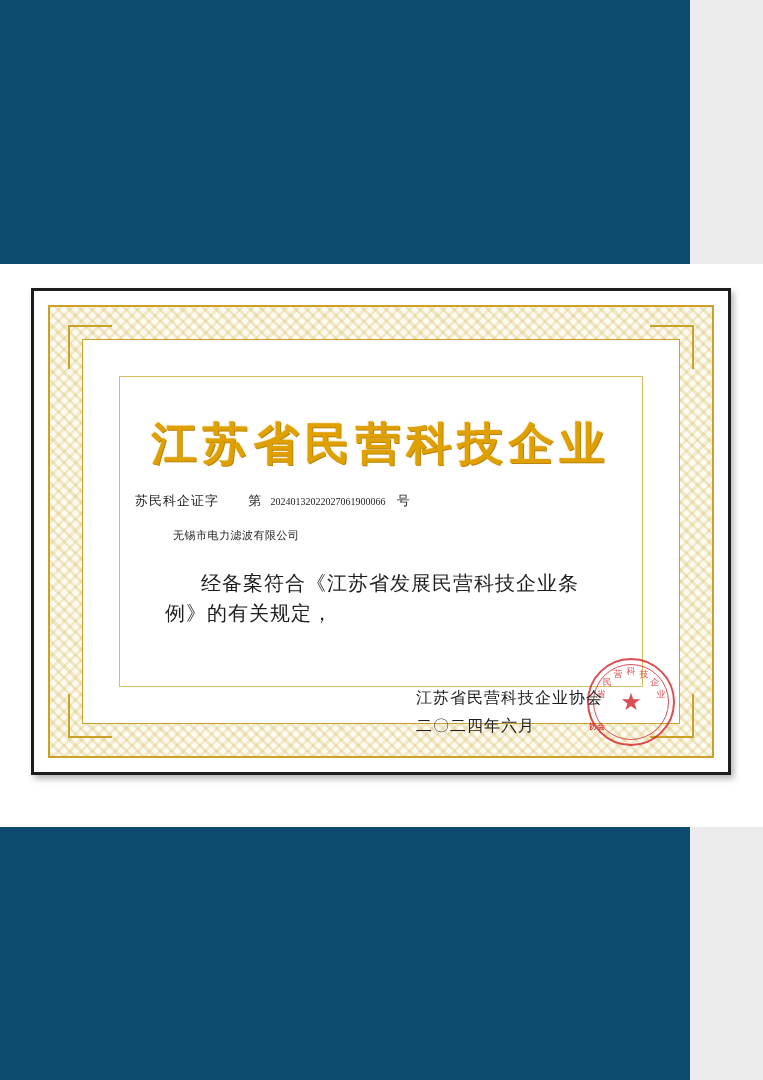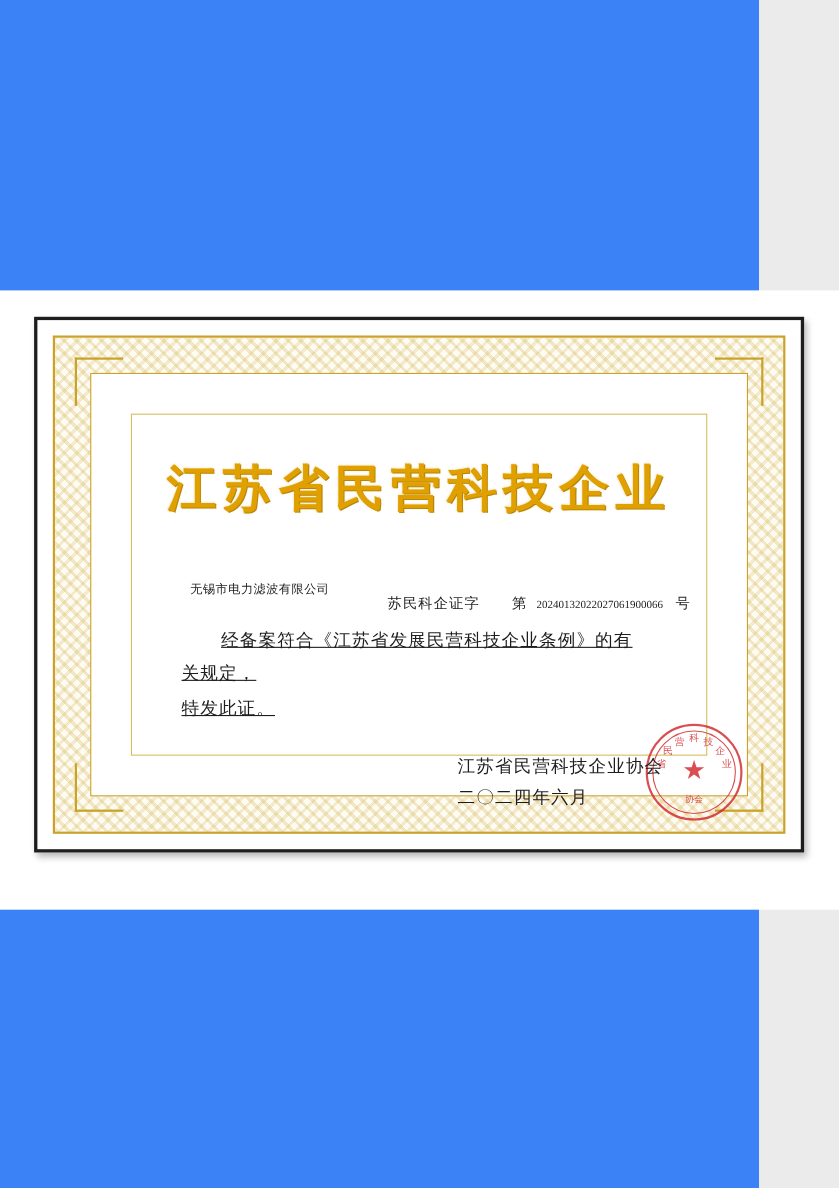--- a/index.html
+++ b/index.html
@@ -9,21 +9,21 @@
     width: 763px;
     height: 1080px;
     overflow: hidden;
     font-family: "Liberation Serif", "DejaVu Serif", serif;
   }
 
   #page {
     position: relative;
     width: 690px;
     height: 1080px;
-    background: #3b82f6;
+    background: #0c4a6e;
   }
 
   
   .white-band {
     position: absolute;
     left: 0;
     top: 264px;
     width: 763px;
     height: 563px;
     background: #ffffff;
@@ -118,50 +118,48 @@
     color: #e0a000;
     text-shadow: 1px 1px 0 #b8860b, 0 0 2px rgba(224,160,0,0.6);
     white-space: nowrap;
   }
 
   .cert-number-row {
     position: absolute;
     left: 0;
     right: 0;
     top: 100px;
-    text-align: right;
+    text-align: left;
     font-size: 13px;
     color: #1d1d1d;
     white-space: nowrap;
-    margin-top: 48px;
   }
   .cert-number-row .label-prefix { letter-spacing: 1px; }
   .cert-number-row .no-word { margin-left: 26px; margin-right: 6px; }
   .cert-number-row .serial { font-size: 10px; letter-spacing: 0px; }
   .cert-number-row .no-suffix { margin-left: 8px; }
 
   .company-name {
     position: absolute;
     left: 38px;
     top: 136px;
     font-size: 11px;
     color: #1d1d1d;
     letter-spacing: 0.5px;
   }
 
   .body-para {
     position: absolute;
     left: 30px;
     right: 36px;
     top: 176px;
-    font-size: 16px;
+    font-size: 20px;
     line-height: 30px;
     color: #1d1d1d;
     letter-spacing: 1px;
-    text-decoration: underline;
   }
   .body-para .indent { display: inline-block; width: 36px; }
   .body-line2 { margin-top: 2px; }
 
   .validity {
     position: absolute;
     left: 30px;
     top: 252px;
     font-size: 15px;
     color: #1d1d1d;
@@ -220,22 +218,23 @@
     height: 12px;
     margin: -6px 0 0 -6px;
     text-align: center;
     line-height: 12px;
   }
   .seal .seal-bottom {
     position: absolute;
     left: 0;
     right: 0;
     bottom: 12px;
-    text-align: center;
+    text-align: left;
     font-size: 8px;
+    font-weight: bold;
   }
 </style>
 </head>
 <body>
 
 <div id="page">
 
   <div class="white-band"></div>
 
   <div class="certificate">
@@ -259,21 +258,20 @@
               <span class="serial">20240132022027061900066</span>
               <span class="no-suffix">号</span>
             </div>
 
             <div class="company-name">无锡市电力滤波有限公司</div>
 
             <div class="body-para">
               <div>
                 <span class="indent"></span><span>经备案符合《江苏省发展民营科技企业条例》的有关规定，</span>
               </div>
-              <div class="body-line2">特发此证。</div>
             </div>
 
 
             <div class="seal">
               <div class="ring"></div>
               <div class="seal-text">
                 <span style="transform: rotate(-75deg) translateY(-31px) rotate(75deg);">省</span>
                 <span style="transform: rotate(-50deg) translateY(-31px) rotate(50deg);">民</span>
                 <span style="transform: rotate(-25deg) translateY(-31px) rotate(25deg);">营</span>
                 <span style="transform: rotate(0deg) translateY(-31px) rotate(0deg);">科</span>

